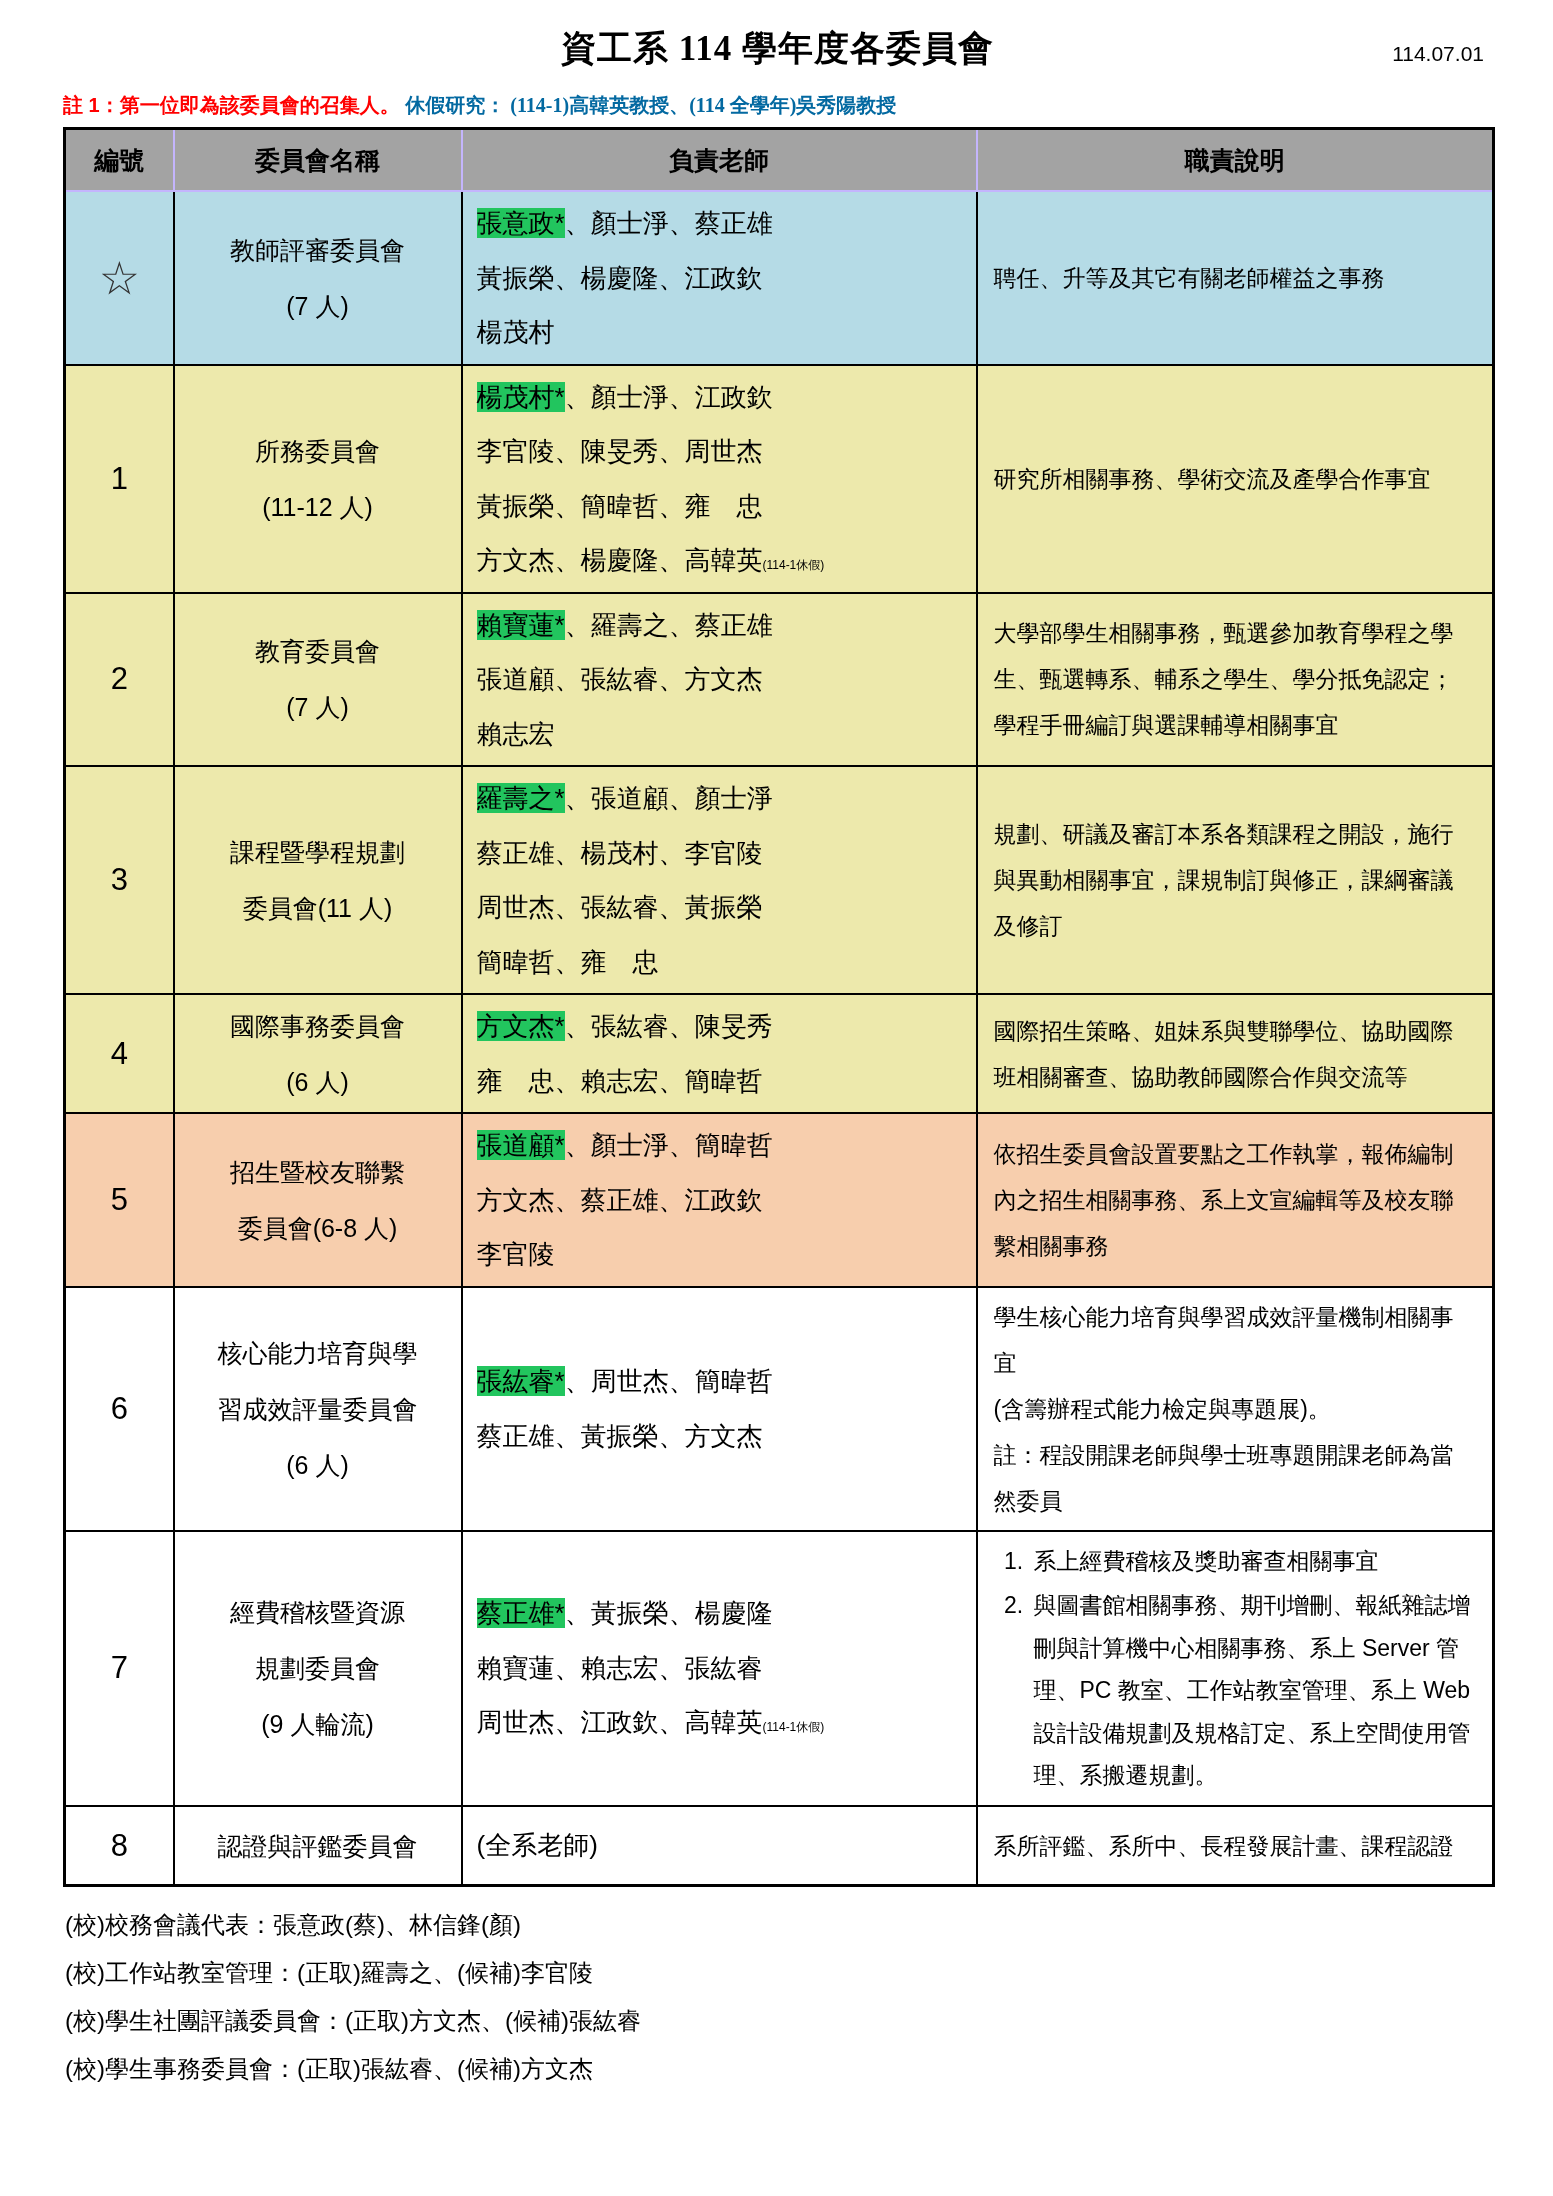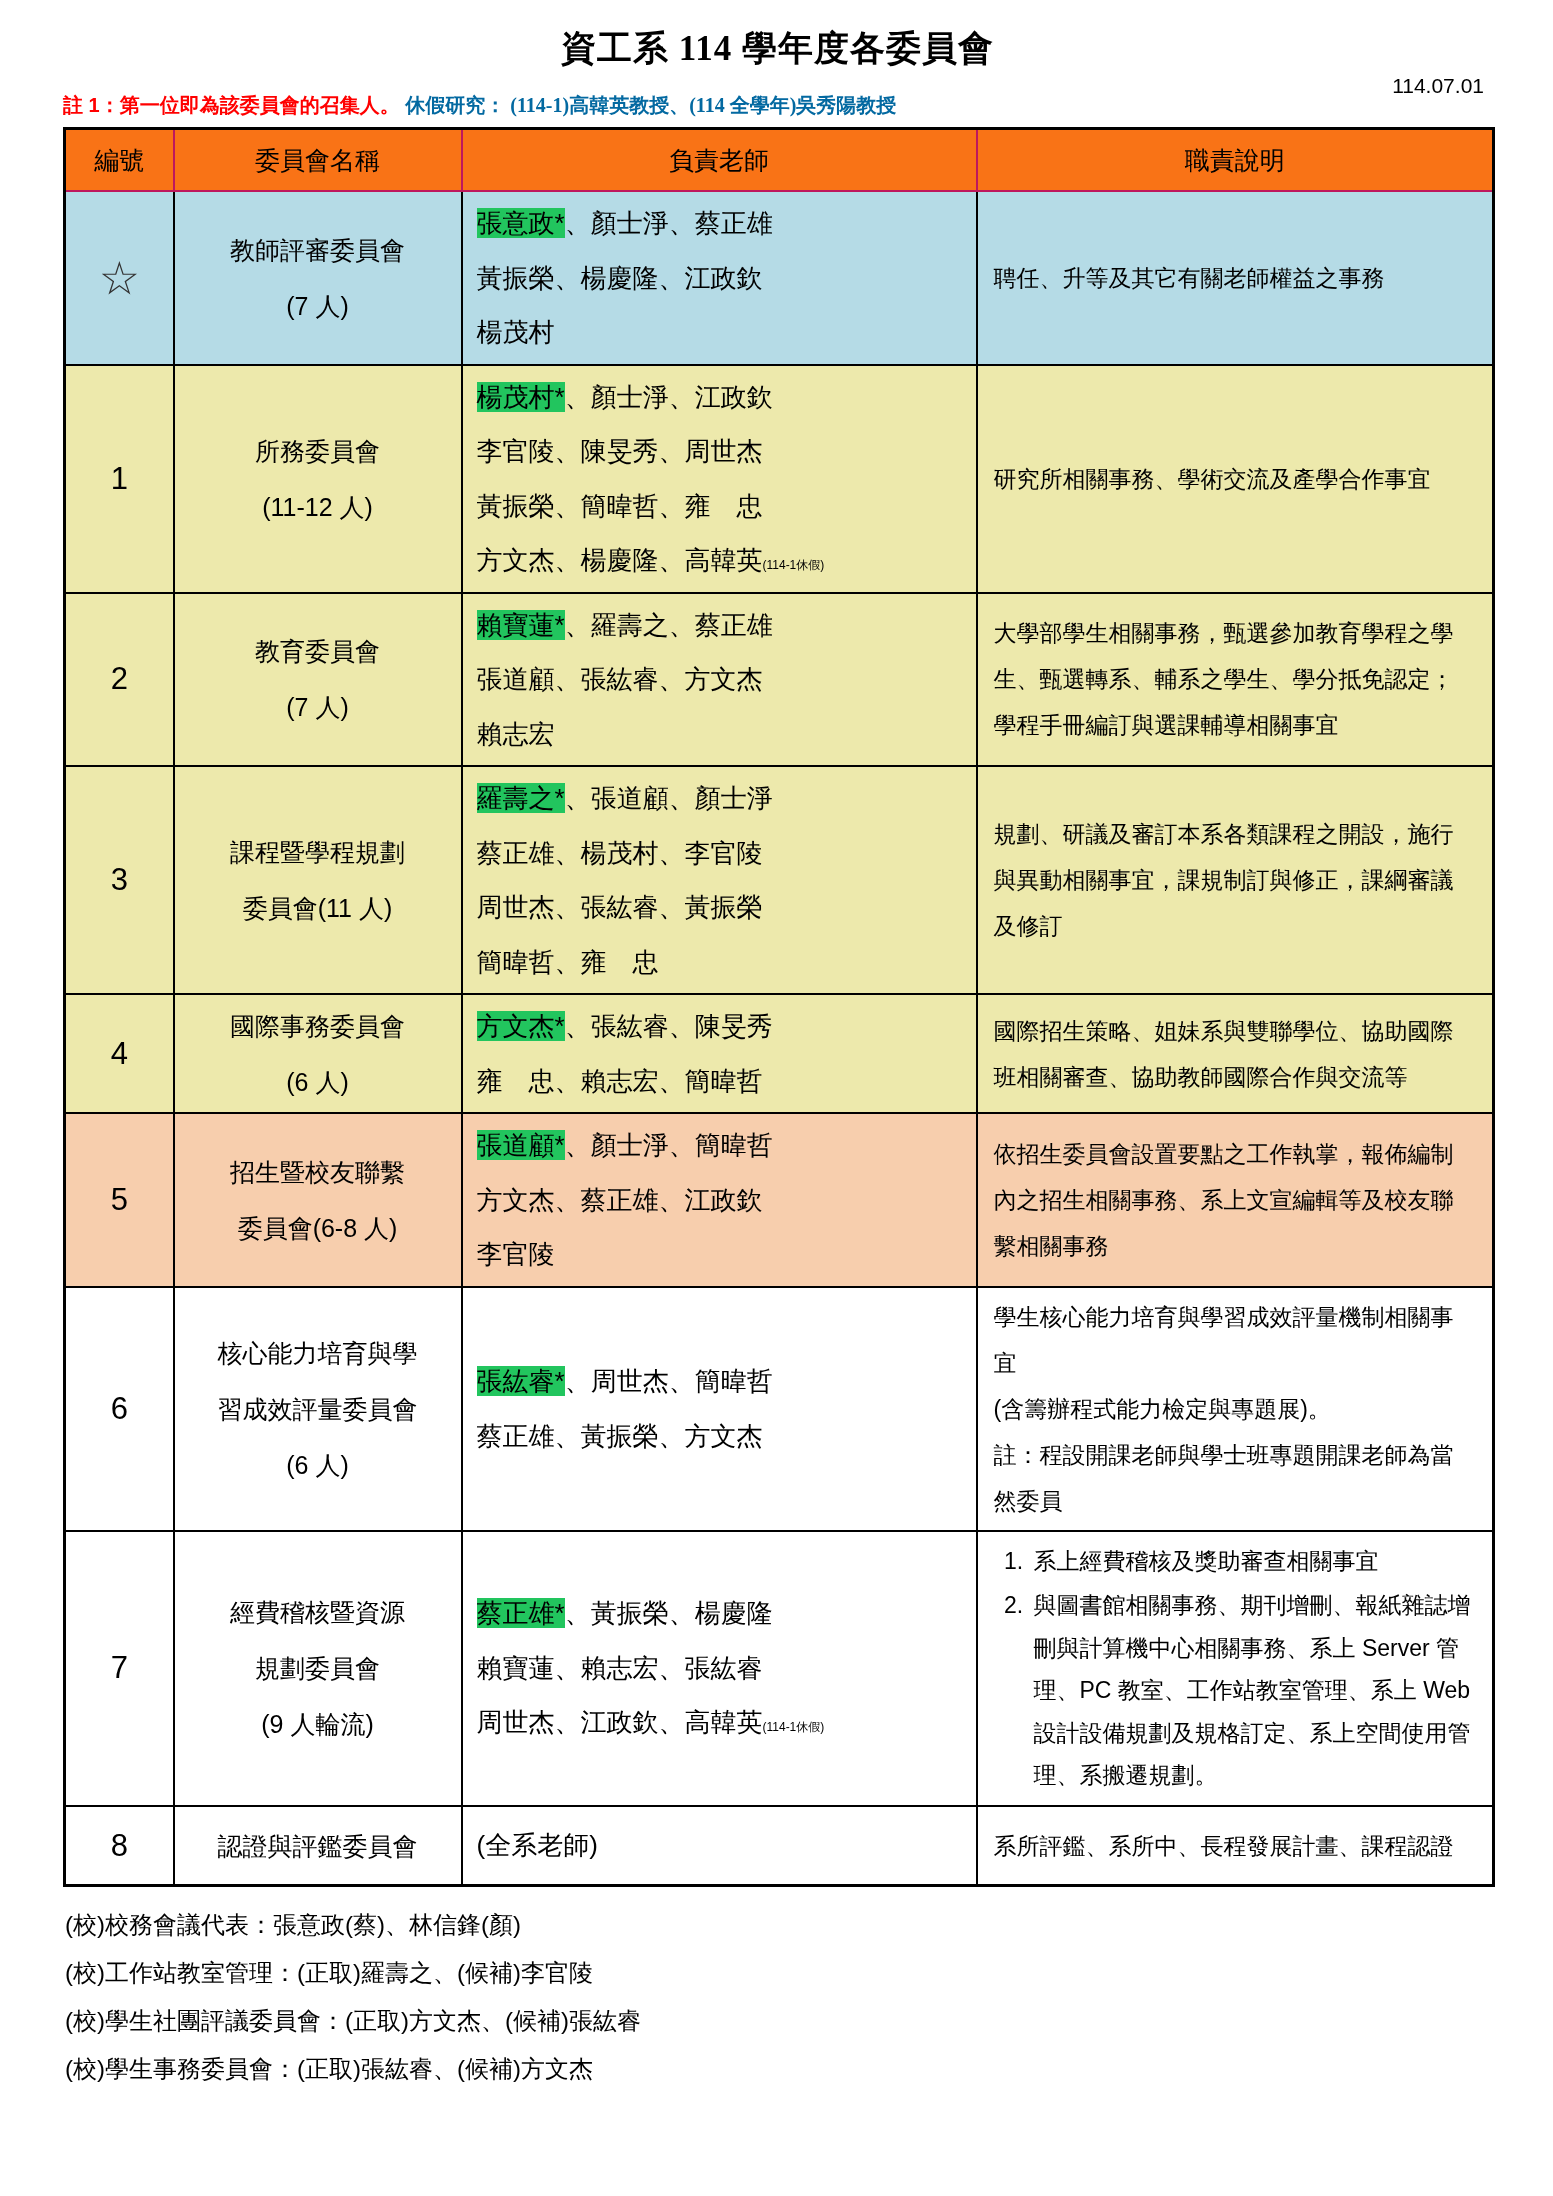--- a/index.html
+++ b/index.html
@@ -9,34 +9,34 @@
     color:#000;position:relative;
   }
   .page{box-sizing:border-box;width:1553px;height:2196px;padding:16px 61px 0 63px;position:relative;}
 
   
   .header-row{position:relative;height:66px;}
   .page-title{
     margin:0;text-align:center;font-size:35px;font-weight:bold;
     letter-spacing:1px;line-height:66px;font-family:Liberation Serif, serif;
   }
-  .doc-date{position:absolute;right:8px;top:26px;font-size:21px;font-weight:normal;margin-top:32px;}
+  .doc-date{position:absolute;right:8px;top:26px;font-size:21px;font-weight:normal;}
 
   
   .note{margin:10px 0 8px;font-size:20px;font-weight:bold;white-space:nowrap;}
   .note-red{color:#ff0000;}
   .note-blue{color:#0369a1;font-family:Liberation Serif, serif;}
 
   
   table.committees{
     border-collapse:collapse;width:1429px;border:3px solid #000;table-layout:fixed;
   }
   th{
-    border:2px solid #be185d;height:58px;font-size:25px;font-weight:normal;
-    background:#f97316;text-align:center;vertical-align:middle;
+    border:2px solid #c4b5fd;height:58px;font-size:25px;font-weight:bold;
+    background:#a3a3a3;text-align:center;vertical-align:middle;
   }
   td{border:2px solid #000;vertical-align:middle;overflow:hidden;}
   .cell-id{text-align:center;font-size:31px;}
   .cell-id.star{font-size:46px;color:#333;font-weight:normal;}
   .cell-name{text-align:center;font-size:25px;}
   .name-line{padding:13px 0;line-height:1.2;}
   .cell-teachers{font-size:26px;padding:4px 6px 4px 14px;}
   .t-line{padding:11px 0;line-height:1.25;white-space:nowrap;}
   .hl{background:#22c55e;}
   .small-note{font-size:12px;}

